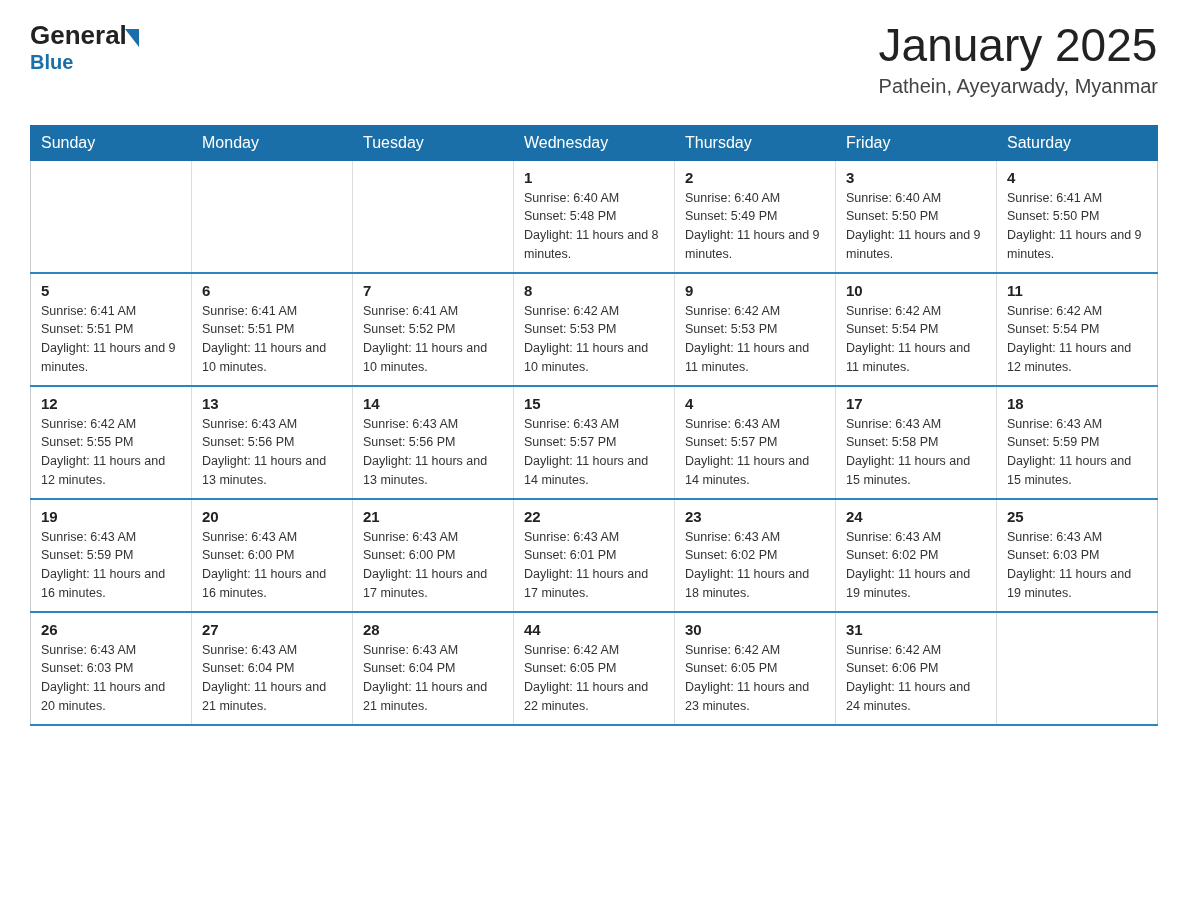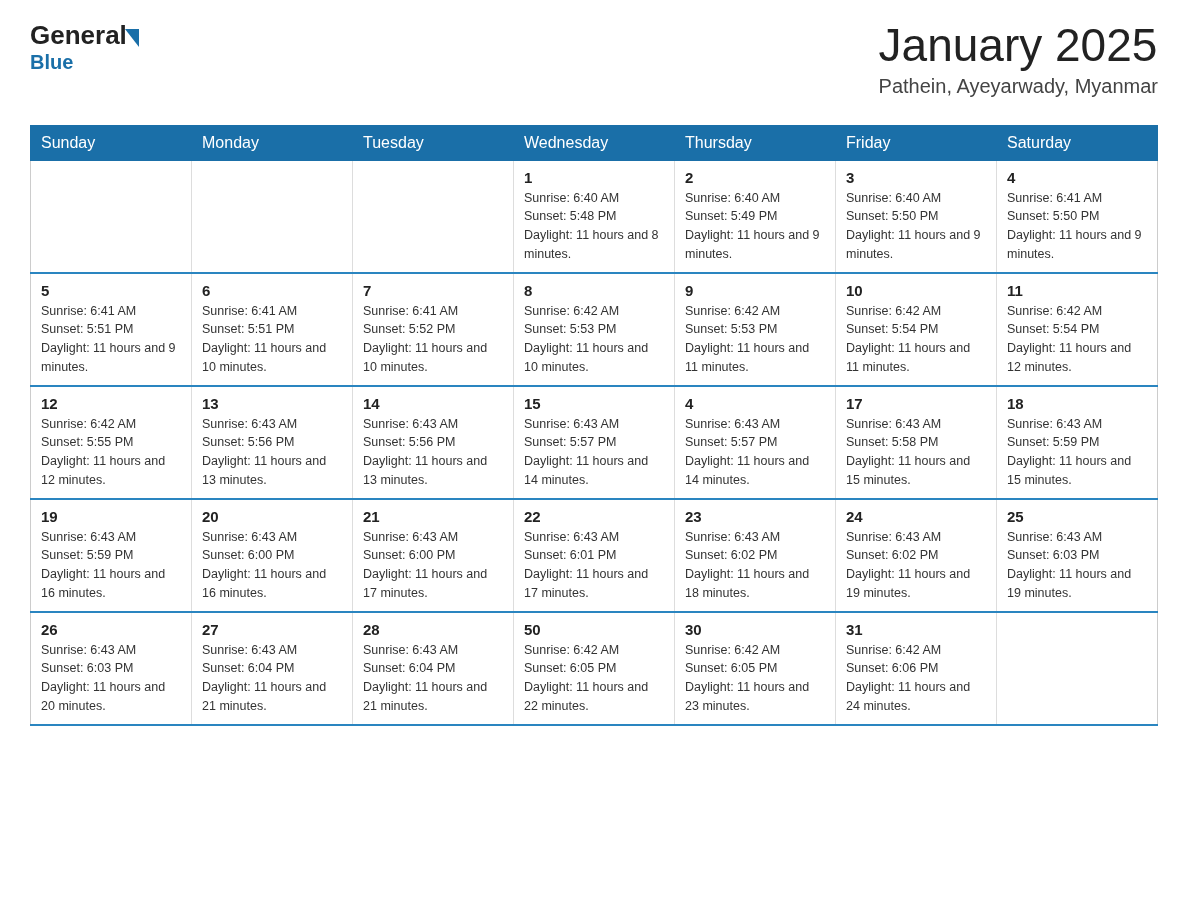--- a/index.html
+++ b/index.html
@@ -311,21 +311,21 @@
 Sunset: 6:04 PM
 Daylight: 11 hours and 21 minutes.</div>
         </td>
         <td>
           <span class="day-number">28</span>
           <div class="day-info" style="white-space: pre-line;">Sunrise: 6:43 AM
 Sunset: 6:04 PM
 Daylight: 11 hours and 21 minutes.</div>
         </td>
         <td>
-          <span class="day-number">50</span>
+          <span class="day-number">44</span>
           <div class="day-info" style="white-space: pre-line;">Sunrise: 6:42 AM
 Sunset: 6:05 PM
 Daylight: 11 hours and 22 minutes.</div>
         </td>
         <td>
           <span class="day-number">30</span>
           <div class="day-info" style="white-space: pre-line;">Sunrise: 6:42 AM
 Sunset: 6:05 PM
 Daylight: 11 hours and 23 minutes.</div>
         </td>

